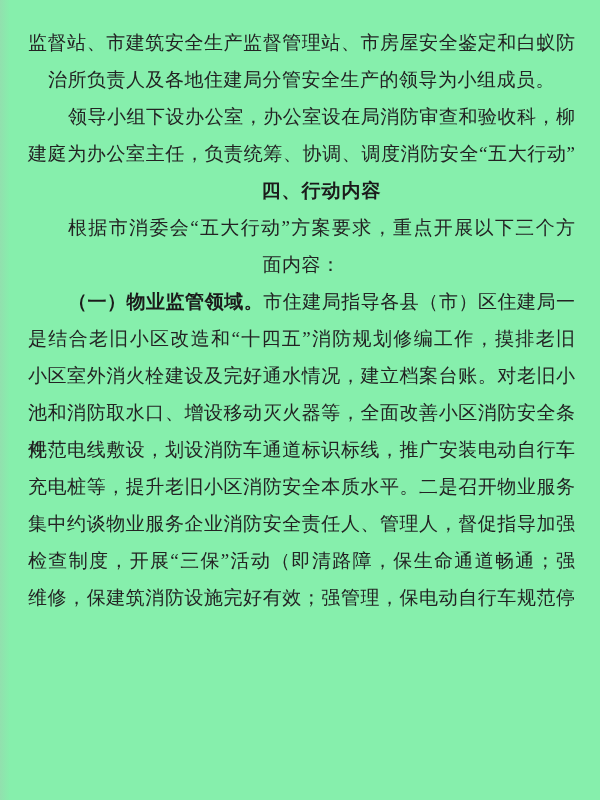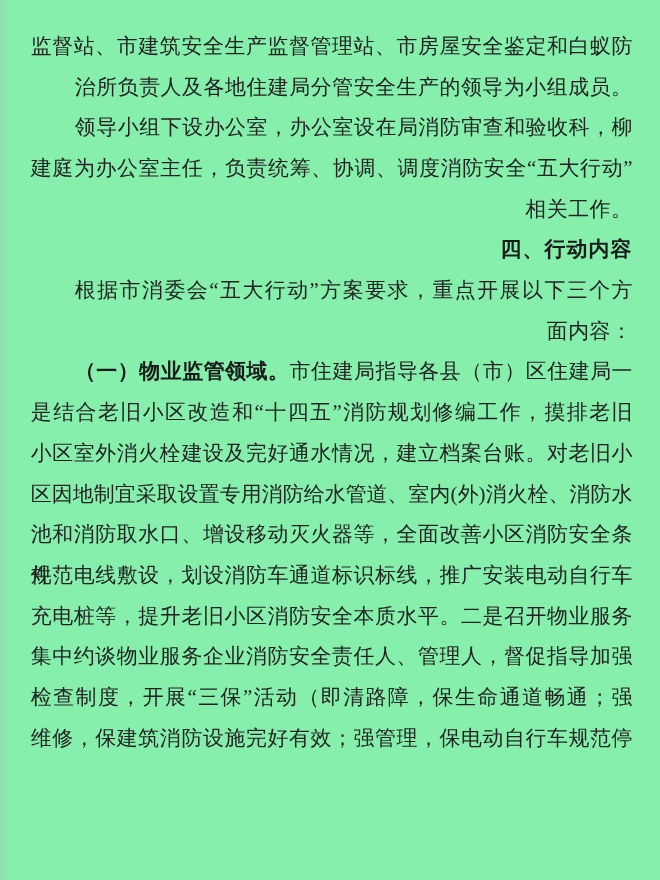--- a/index.html
+++ b/index.html
@@ -30,21 +30,21 @@
   }
   .doc-body {
     position: relative;
   }
   .line {
     font-size: 19px;
     line-height: 37px;
     height: 37px;
     white-space: nowrap;
     letter-spacing: 0.5px;
-    text-align: right;
+    text-align: center;
   }
   .line.full {
     white-space: normal;
     text-align: justify;
     text-align-last: justify;
     -moz-text-align-last: justify;
     letter-spacing: 0;
   }
   .line.indent {
     padding-left: 40px;
@@ -63,28 +63,26 @@
 </head>
 <body>
 
 <div class="page">
   <div class="doc-body">
 
   <div class="line full">监督站、市建筑安全生产监督管理站、市房屋安全鉴定和白蚁防</div>
       <div class="line">治所负责人及各地住建局分管安全生产的领导为小组成员。</div>
       <div class="line full indent">领导小组下设办公室，办公室设在局消防审查和验收科，柳</div>
       <div class="line full">建庭为办公室主任，负责统筹、协调、调度消防安全“五大行动”</div>
-      <div class="line">相关工作。</div>
       <div class="line indent heading">四、行动内容</div>
       <div class="line full indent">根据市消委会“五大行动”方案要求，重点开展以下三个方</div>
       <div class="line">面内容：</div>
       <div class="line full indent"><span class="bold-lead">（一）物业监管领域。</span><span>市住建局指导各县（市）区住建局一</span></div>
       <div class="line full">是结合老旧小区改造和“十四五”消防规划修编工作，摸排老旧</div>
       <div class="line full">小区室外消火栓建设及完好通水情况，建立档案台账。对老旧小</div>
-      <div class="line full">区因地制宜采取设置专用消防给水管道、室内(外)消火栓、消防水</div>
       <div class="line full">池和消防取水口、增设移动灭火器等，全面改善小区消防安全条件；</div>
       <div class="line full">规范电线敷设，划设消防车通道标识标线，推广安装电动自行车</div>
       <div class="line full">充电桩等，提升老旧小区消防安全本质水平。二是召开物业服务</div>
       <div class="line full">集中约谈物业服务企业消防安全责任人、管理人，督促指导加强</div>
       <div class="line full">检查制度，开展“三保”活动（即清路障，保生命通道畅通；强</div>
       <div class="line full">维修，保建筑消防设施完好有效；强管理，保电动自行车规范停</div>
     </div>
 </div>
 
 </body></html>

